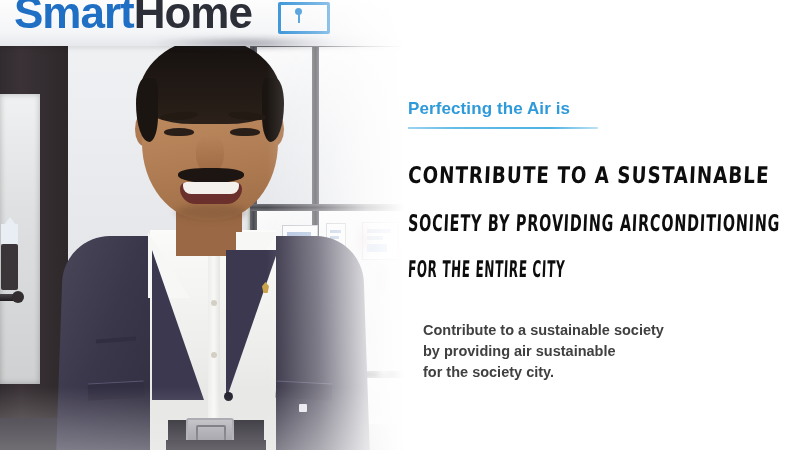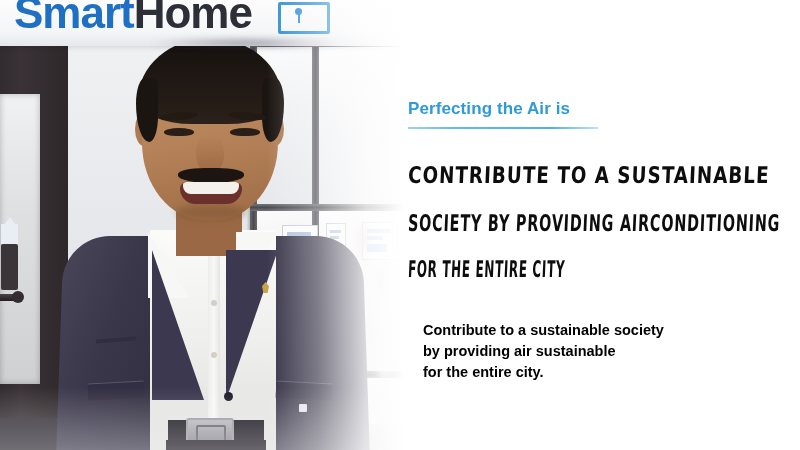--- a/index.html
+++ b/index.html
@@ -536,21 +536,21 @@
   .hw1 { top: 164px; }
   .hw2 { top: 212px; }
   .hw3 { top: 258px; }
 
   .subtitle {
     position: absolute;
     left: 23px; top: 320px;
     font-size: 14.5px;
     font-weight: 700;
     line-height: 21px;
-    color: #000000;
+    color: #404040;
   }
   .subtitle div { white-space: nowrap; }
 </style>
 </head>
 <body>
 
 <div class="stage">
 
   <div class="photo">
 
@@ -665,18 +665,18 @@
     <div class="eyebrow">Perfecting the Air is</div>
     <div class="eyebrow-rule"></div>
 
     <div class="handwrite hw1" style="transform: skewX(-2.5deg) scaleY(1.18) scaleX(0.9388);">CONTRIBUTE TO A SUSTAINABLE</div>
     <div class="handwrite hw2" style="transform: skewX(-2.5deg) scaleY(1.18) scaleX(0.7366);">SOCIETY BY PROVIDING AIRCONDITIONING</div>
     <div class="handwrite hw3" style="transform: skewX(-2.5deg) scaleY(1.18) scaleX(0.6122);">FOR THE ENTIRE CITY</div>
 
     <div class="subtitle">
       <div>Contribute to a sustainable society</div>
       <div>by providing air sustainable</div>
-      <div>for the entire city.</div>
+      <div>for the society city.</div>
     </div>
 
   </div>
 
 </div>
 
 </body></html>

